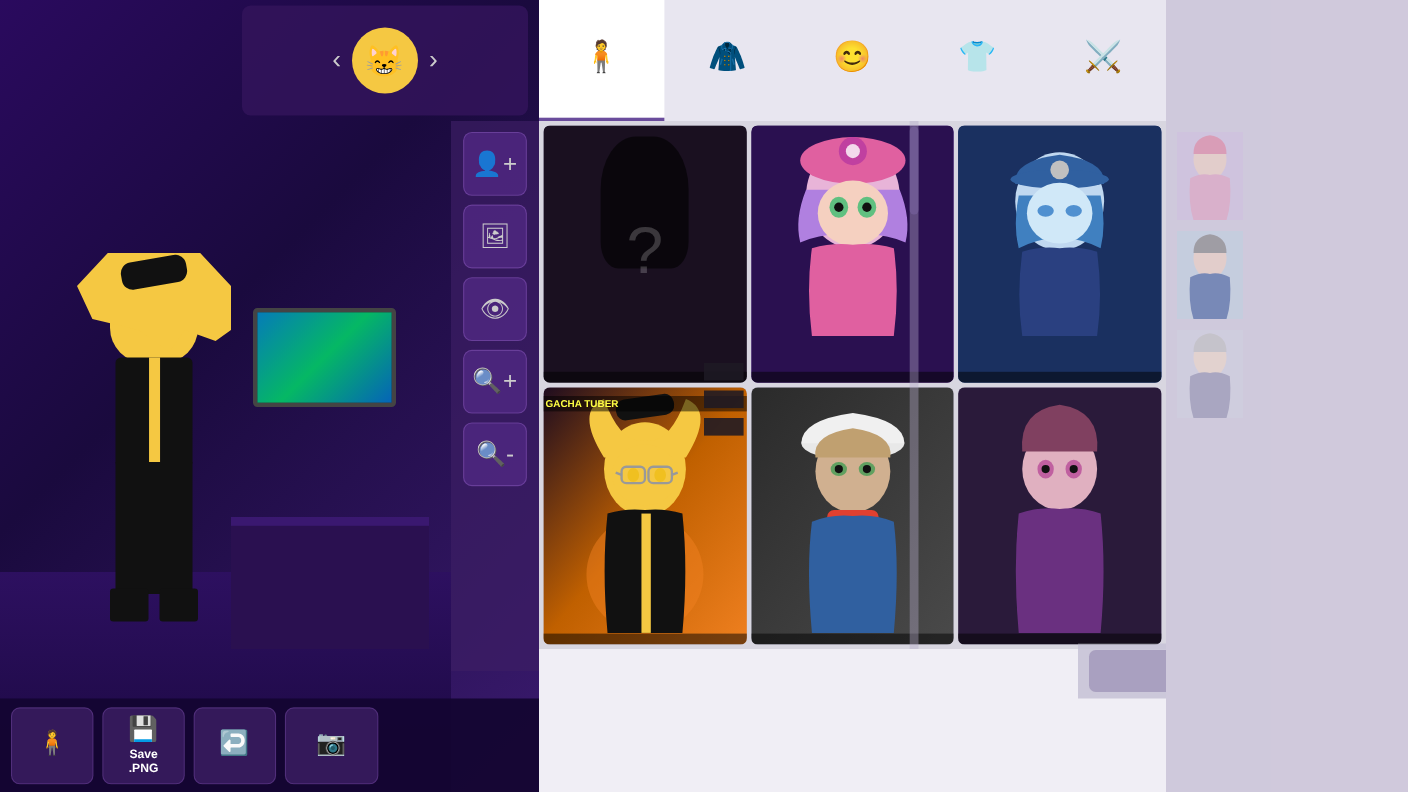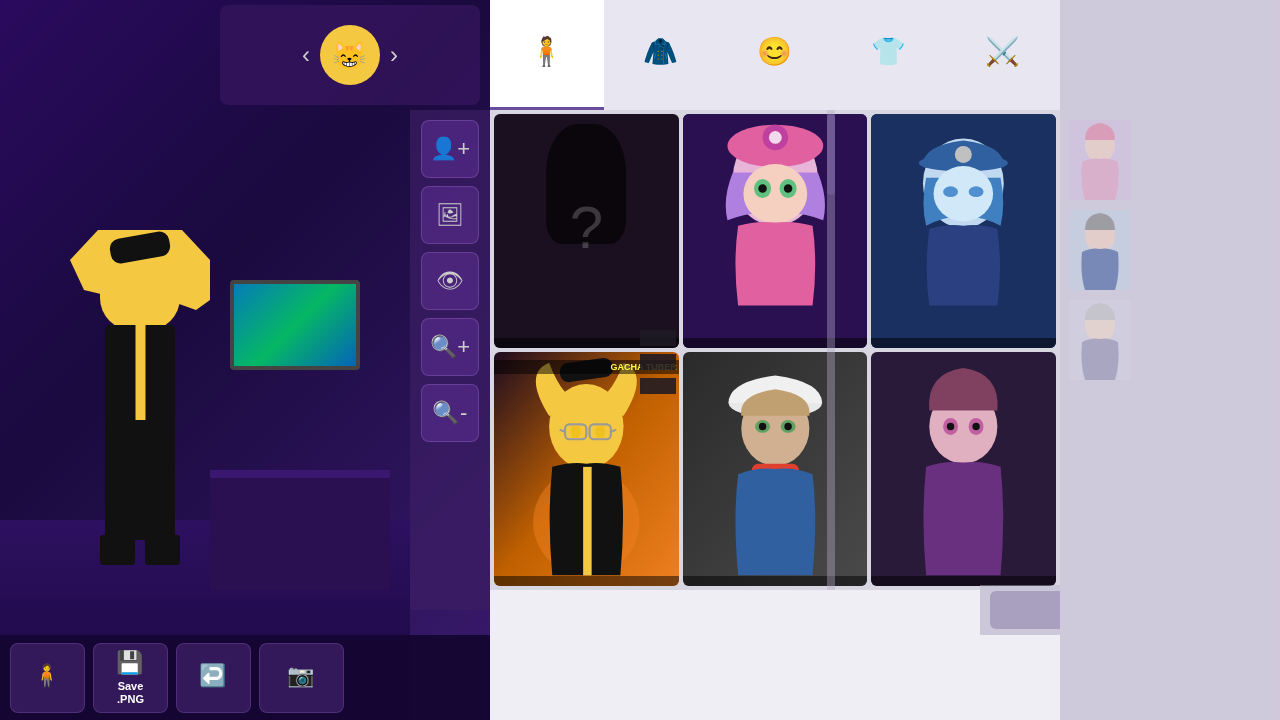--- a/index.html
+++ b/index.html
@@ -578,21 +578,21 @@
       z-index: 15;
       pointer-events: none;
     }
 
     
     .gacha-badge {
       position: absolute;
       top: 8px;
       left: 0;
       right: 0;
-      text-align: right;
+      text-align: left;
       font-size: 9px;
       font-weight: bold;
       color: #ff4;
       background: rgba(0,0,0,0.5);
       padding: 2px;
       z-index: 3;
     }
   </style>
 </head>
 <body>

